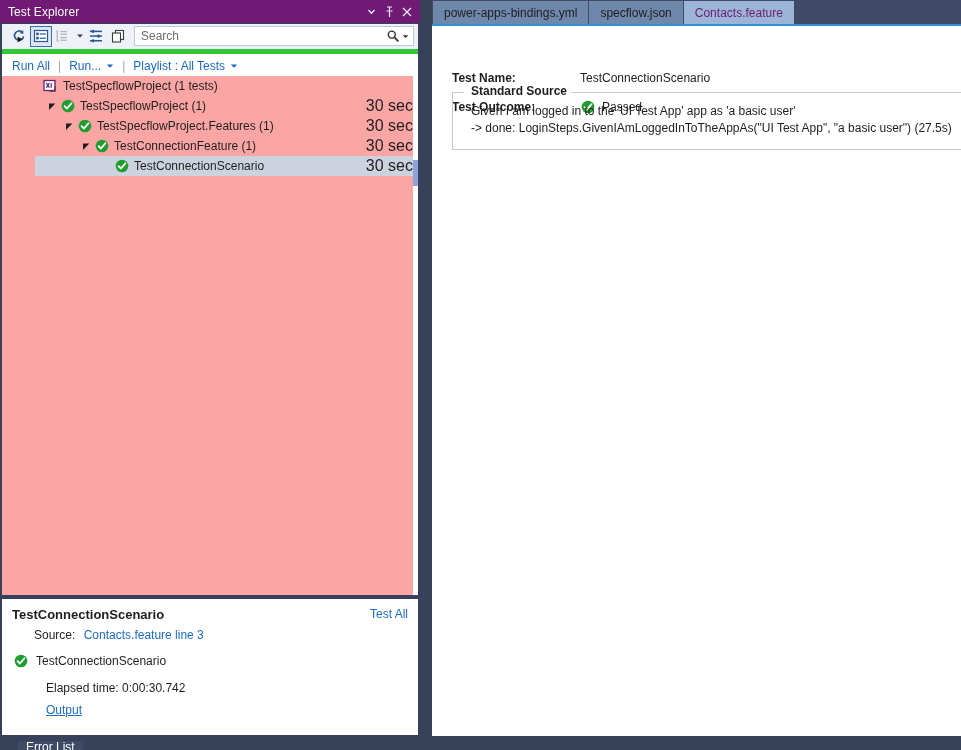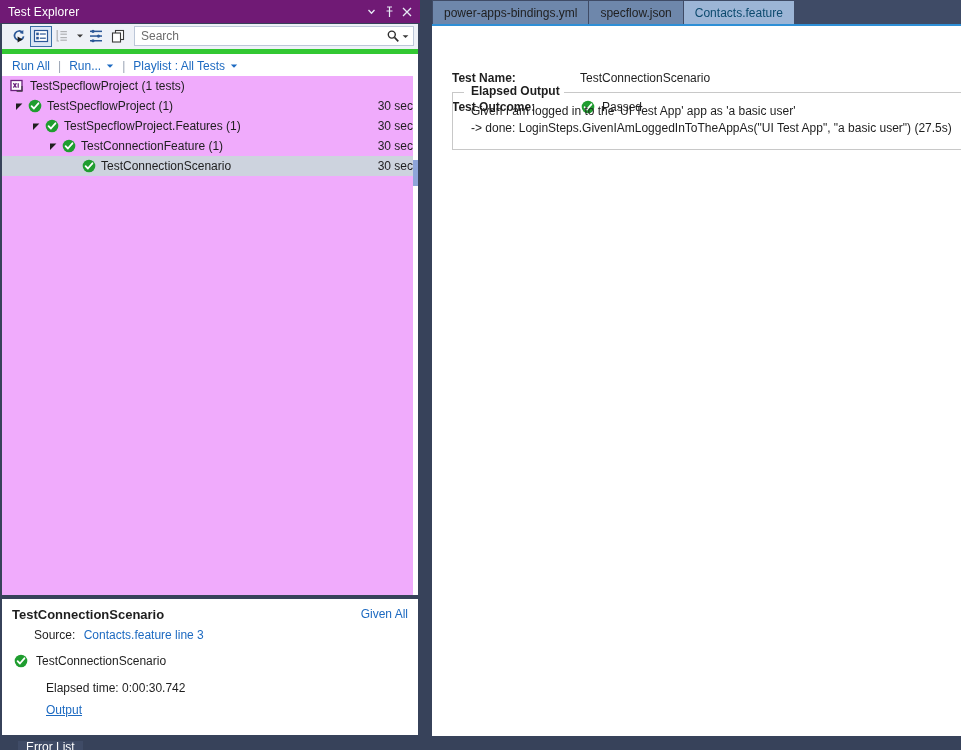--- a/index.html
+++ b/index.html
@@ -154,37 +154,38 @@
   }
   .cmd-arrow {
     margin-left: 5px;
     display: inline-flex;
     align-items: center;
   }
 
   
   .tree-area {
     flex: 1 1 auto;
-    background: #f0abfc;
+    background: #fca5a5;
     position: relative;
     overflow: hidden;
+    padding-left: 33px;
   }
   .tree-row {
     height: 20px;
     display: flex;
     align-items: center;
     padding-right: 5px;
     box-sizing: border-box;
     white-space: nowrap;
     font-size: 12px;
     color: #1e1e1e;
   }
   .tree-row.selected { background: #cdd3de; }
   .tr-label { flex: 1 1 auto; overflow: hidden; text-overflow: ellipsis; }
-  .tr-dur { flex: 0 0 auto; color: #1e1e1e; font-size: 12px; padding-left: 8px; }
+  .tr-dur { flex: 0 0 auto; color: #1e1e1e; font-size: 16px; padding-left: 8px; }
   .expander {
     width: 14px;
     height: 20px;
     display: flex;
     align-items: center;
     justify-content: center;
     flex: 0 0 auto;
   }
   .status-ico {
     width: 18px;
@@ -303,21 +304,21 @@
     padding: 0 11px;
     box-sizing: border-box;
     font-size: 12px;
     color: #1e1e1e;
     background: #6e87ab;
     margin-right: 1px;
     white-space: nowrap;
   }
   .tab.selected {
     background: #9cb5d6;
-    color: #0c4a6e;
+    color: #701a75;
   }
   .tab-accent {
     height: 2px;
     background: #2e8fd6;
     flex: 0 0 auto;
   }
   .doc-body {
     flex: 1 1 auto;
     background: #ffffff;
     position: relative;
@@ -601,21 +602,21 @@
         <div class="tree-vscroll">
           <div class="tree-vthumb"></div>
         </div>
       </div>
 
       <div class="h-splitter"></div>
 
       <div class="details">
         <div class="det-head">
           <div class="det-title">TestConnectionScenario</div>
-          <div class="det-copy">Given All</div>
+          <div class="det-copy">Test All</div>
         </div>
         <div class="det-source">
           <span>Source:</span>
           <span class="lnk">Contacts.feature line 3</span>
         </div>
         <div class="det-testrow">
           <span class="status-ico">
             <svg width="14" height="14" viewBox="0 0 14 14">
               <circle cx="7" cy="7" r="6.3" fill="#1f9d2f"></circle>
               <path d="M3.6 7.2 L5.9 9.5 L10.4 4.3" fill="none" stroke="#ffffff" stroke-width="1.8" stroke-linecap="round" stroke-linejoin="round"></path>
@@ -659,21 +660,21 @@
               <circle cx="7" cy="7" r="6.3" fill="#1f9d2f"></circle>
               <path d="M3.6 7.2 L5.9 9.5 L10.4 4.3" fill="none" stroke="#ffffff" stroke-width="1.8" stroke-linecap="round" stroke-linejoin="round"></path>
             </svg>
           </span>
           <span class="kv-val">Passed</span>
         </span>
       </div>
 
       <div class="group">
         <div class="group-topline"></div>
-        <div class="group-legend">Elapsed Output</div>
+        <div class="group-legend">Standard Source</div>
         <div class="group-inner">
           <div class="out-line">Given I am logged in to the 'UI Test App' app as 'a basic user'</div>
           <div class="out-line">-&gt; done: LoginSteps.GivenIAmLoggedInToTheAppAs("UI Test App", "a basic user") (27.5s)</div>
         </div>
       </div>
 
     </div>
   </div>
 
   <div class="bottom-dock">

